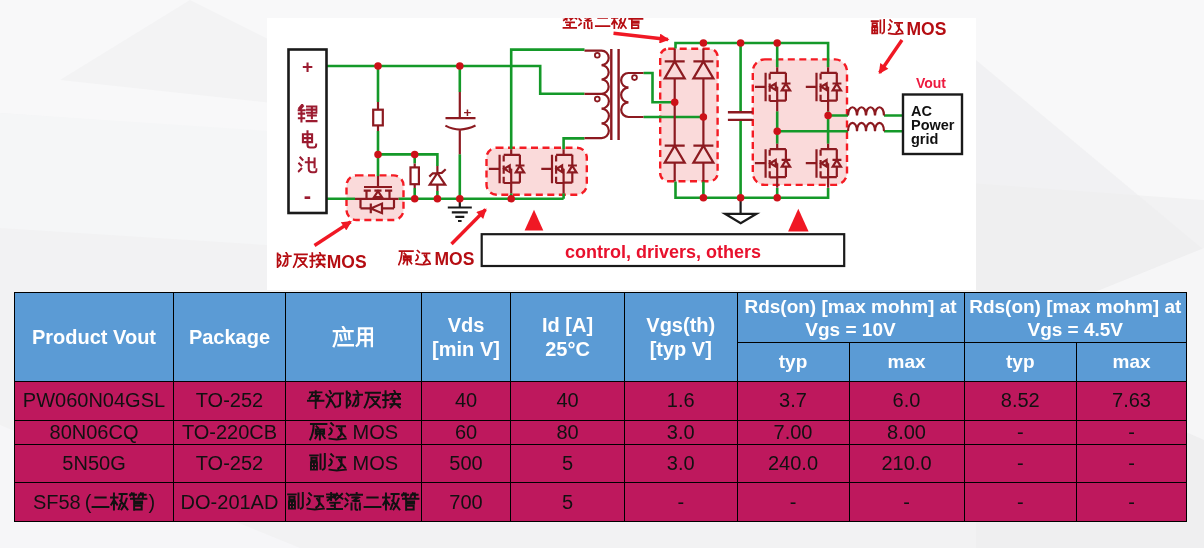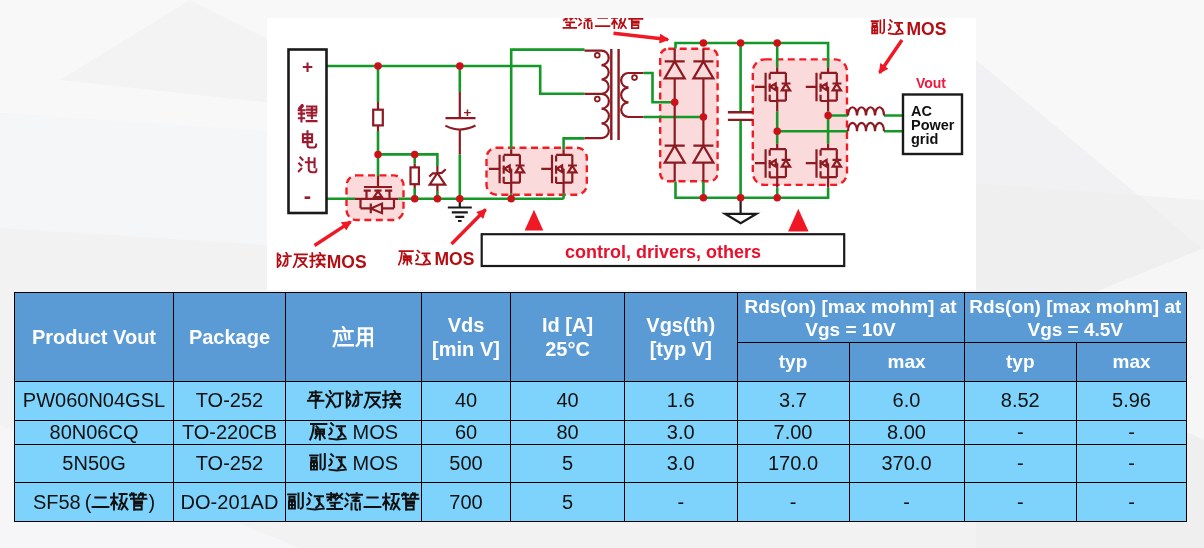--- a/index.html
+++ b/index.html
@@ -5,21 +5,21 @@
   html,body{margin:0;padding:0;}
   body{width:1204px;height:548px;position:relative;overflow:hidden;
        font-family:"Liberation Sans",sans-serif;background:#f1f1f2;}
   #bg{position:absolute;left:0;top:0;}
   #panel{position:absolute;left:267px;top:18px;width:709px;height:272px;background:#fff;}
   #circ{position:absolute;left:267px;top:18px;}
   #tblwrap{position:absolute;left:14px;top:292px;}
   table{border-collapse:collapse;table-layout:fixed;width:1172px;}
   td,th{border:1.5px solid #000;padding:0;text-align:center;vertical-align:middle;overflow:hidden;}
   th{background:#5b9bd5;color:#fff;font-size:20px;font-weight:bold;line-height:24px;}
-  td{font-size:20px;color:#111;background:#7dd3fc;}
+  td{font-size:20px;color:#111;background:#be185d;}
 </style>
 </head>
 <body>
 <svg id="bg" width="1204" height="548" viewBox="0 0 1204 548">
   <rect x="0" y="0" width="1204" height="548" fill="#f2f2f3"></rect>
   <polygon points="0,0 1204,0 1204,200 0,113" fill="#f8f8f9"></polygon>
   <polygon points="190,0 430,120 60,80" fill="#f3f3f4"></polygon>
   <polygon points="0,113 976,178 976,290 0,228" fill="#f5f6f7"></polygon>
   <polygon points="976,60 1204,250 1204,548 976,548" fill="#ececee" opacity="0.6"></polygon>
   <polygon points="976,340 1204,248 1204,440" fill="#f6f6f7" opacity="0.9"></polygon>
@@ -295,21 +295,21 @@
               <use href="#hz-fan" width="96" height="96"></use>
             </svg><svg viewBox="0 0 96 96" style="width:19px;height:19px;vertical-align:-2px;">
               <use href="#hz-jie" width="96" height="96"></use>
             </svg></td>
           <td>40</td>
           <td>40</td>
           <td>1.6</td>
   <td>3.7</td>
           <td>6.0</td>
           <td>8.52</td>
-          <td>5.96</td>
+          <td>7.63</td>
 </tr>
 <tr style="height:21px">
   <td>80N06CQ</td>
           <td>TO-220CB</td>
           <td><svg viewBox="0 0 96 96" style="width:19px;height:19px;vertical-align:-2px;">
               <use href="#hz-yuan" width="96" height="96"></use>
             </svg><svg viewBox="0 0 96 96" style="width:19px;height:19px;vertical-align:-2px;">
               <use href="#hz-bian" width="96" height="96"></use>
             </svg> MOS</td>
           <td>60</td>
@@ -324,22 +324,22 @@
   <td>5N50G</td>
           <td>TO-252</td>
           <td><svg viewBox="0 0 96 96" style="width:19px;height:19px;vertical-align:-2px;">
               <use href="#hz-fu" width="96" height="96"></use>
             </svg><svg viewBox="0 0 96 96" style="width:19px;height:19px;vertical-align:-2px;">
               <use href="#hz-bian" width="96" height="96"></use>
             </svg> MOS</td>
           <td>500</td>
           <td>5</td>
           <td>3.0</td>
-  <td>170.0</td>
-          <td>370.0</td>
+  <td>240.0</td>
+          <td>210.0</td>
           <td>-</td>
           <td>-</td>
 </tr>
 <tr style="height:38.7px">
   <td>SF58 (<svg viewBox="0 0 96 96" style="width:19px;height:19px;vertical-align:-2px;">
               <use href="#hz-er" width="96" height="96"></use>
             </svg><svg viewBox="0 0 96 96" style="width:19px;height:19px;vertical-align:-2px;">
               <use href="#hz-ji" width="96" height="96"></use>
             </svg><svg viewBox="0 0 96 96" style="width:19px;height:19px;vertical-align:-2px;">
               <use href="#hz-guan" width="96" height="96"></use>

